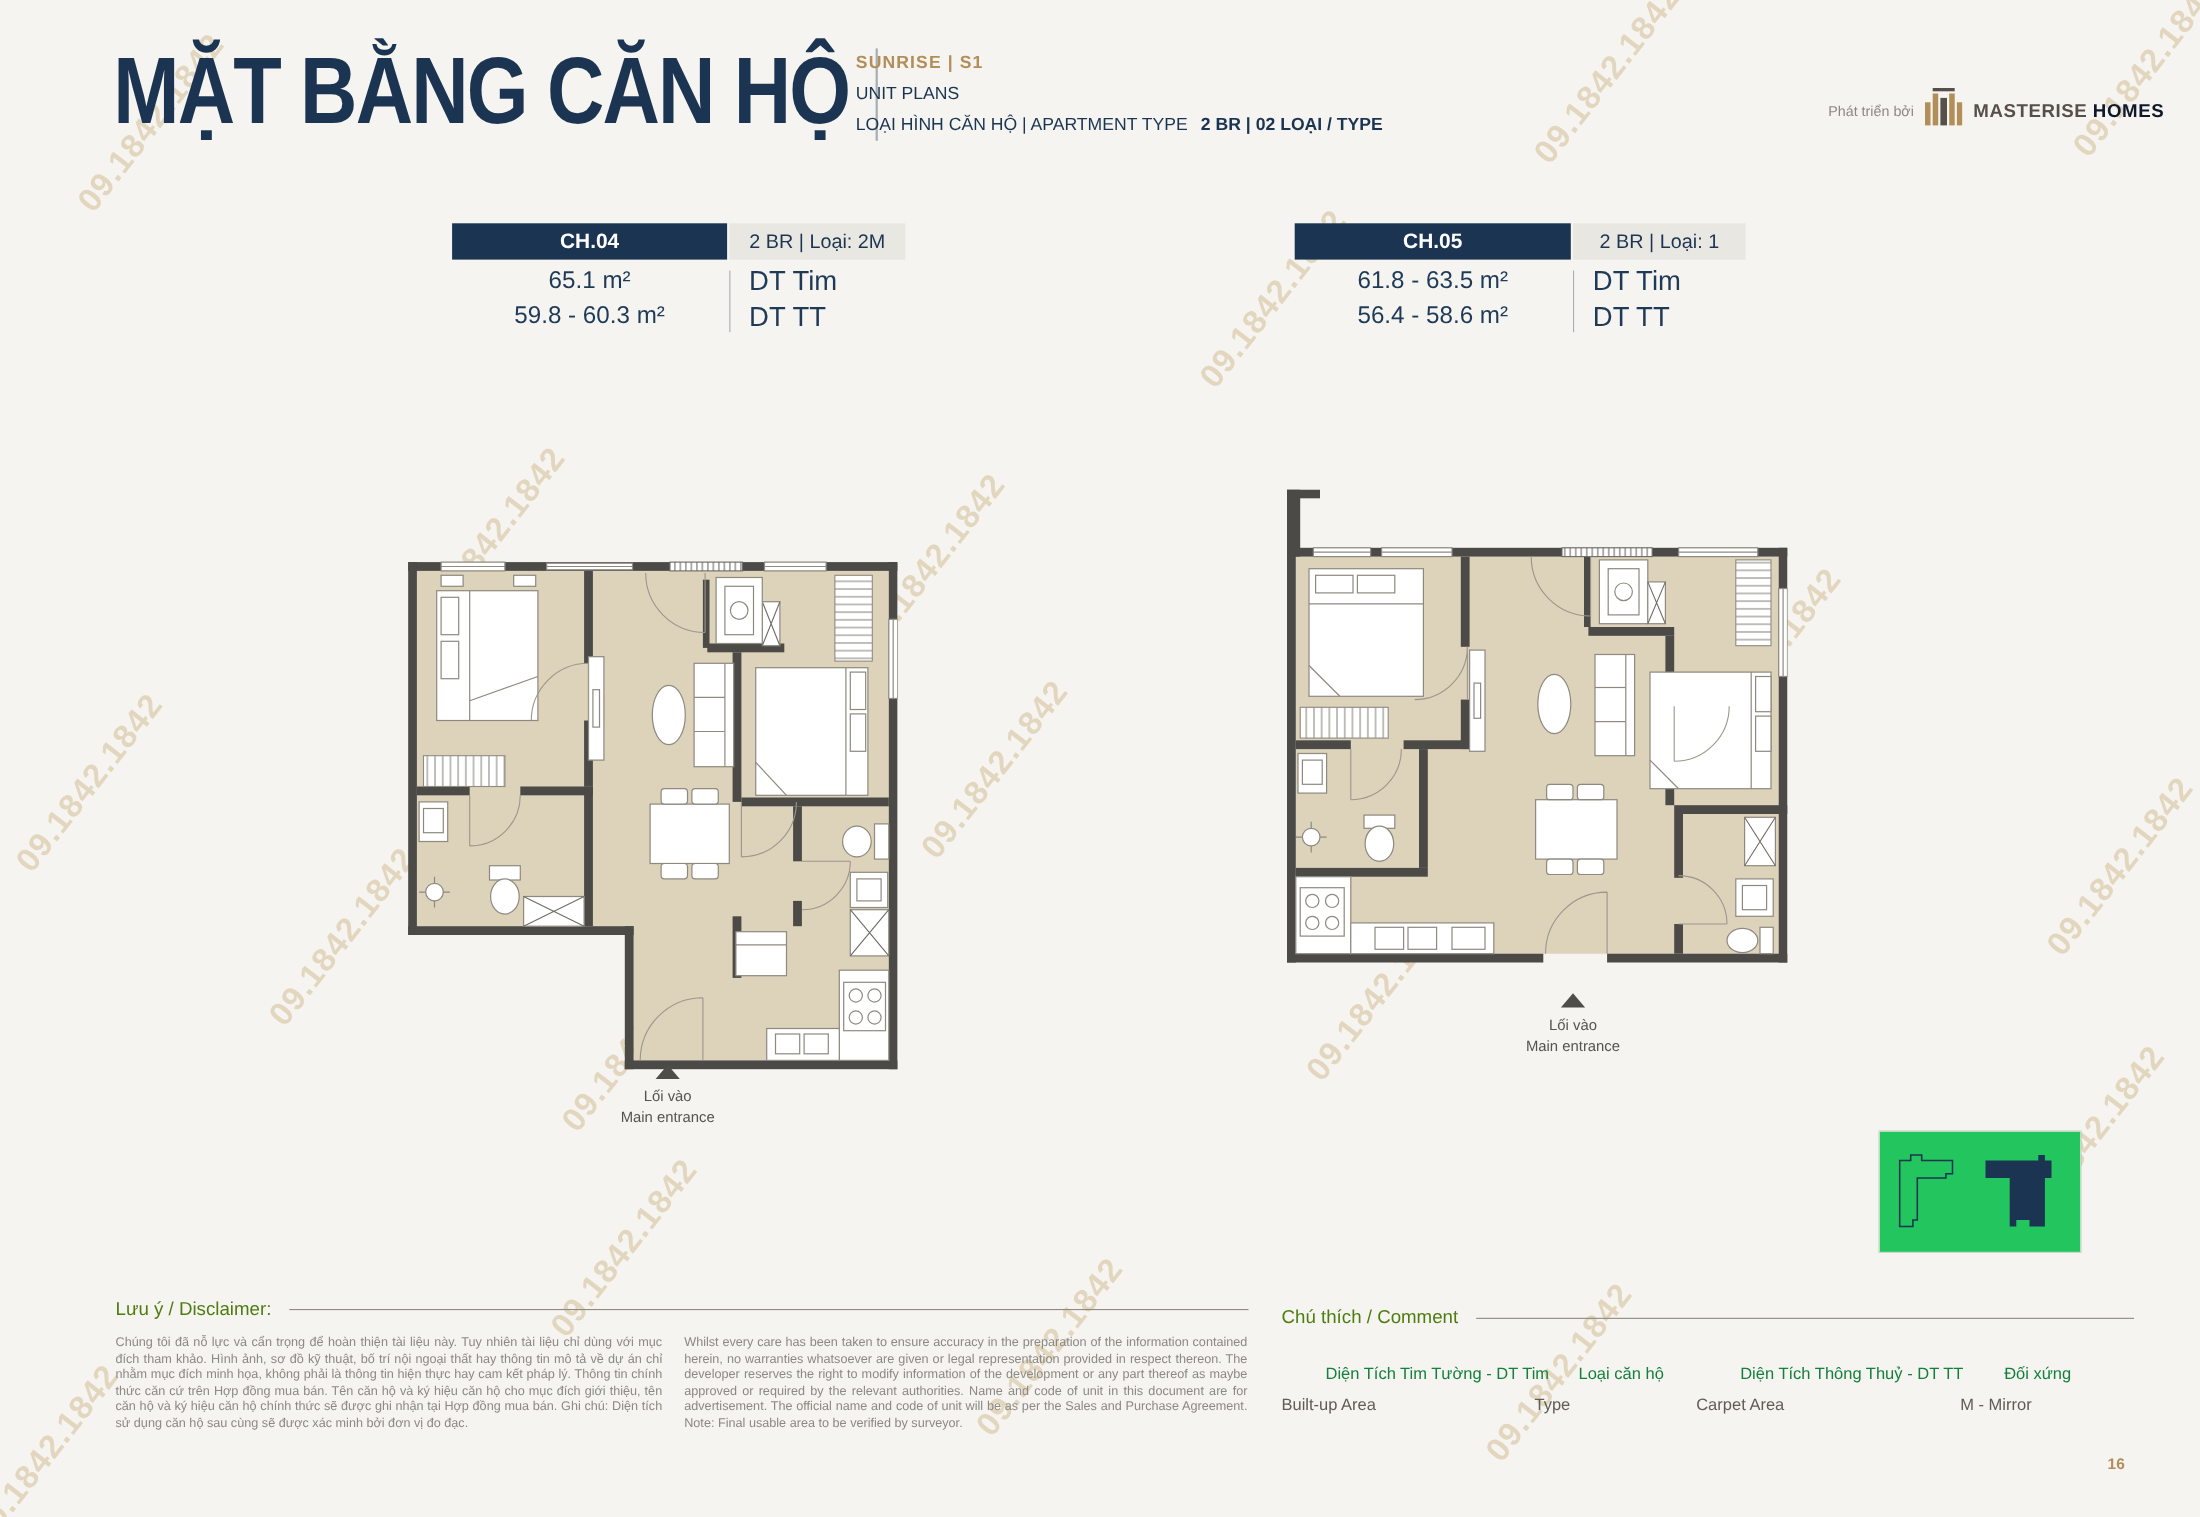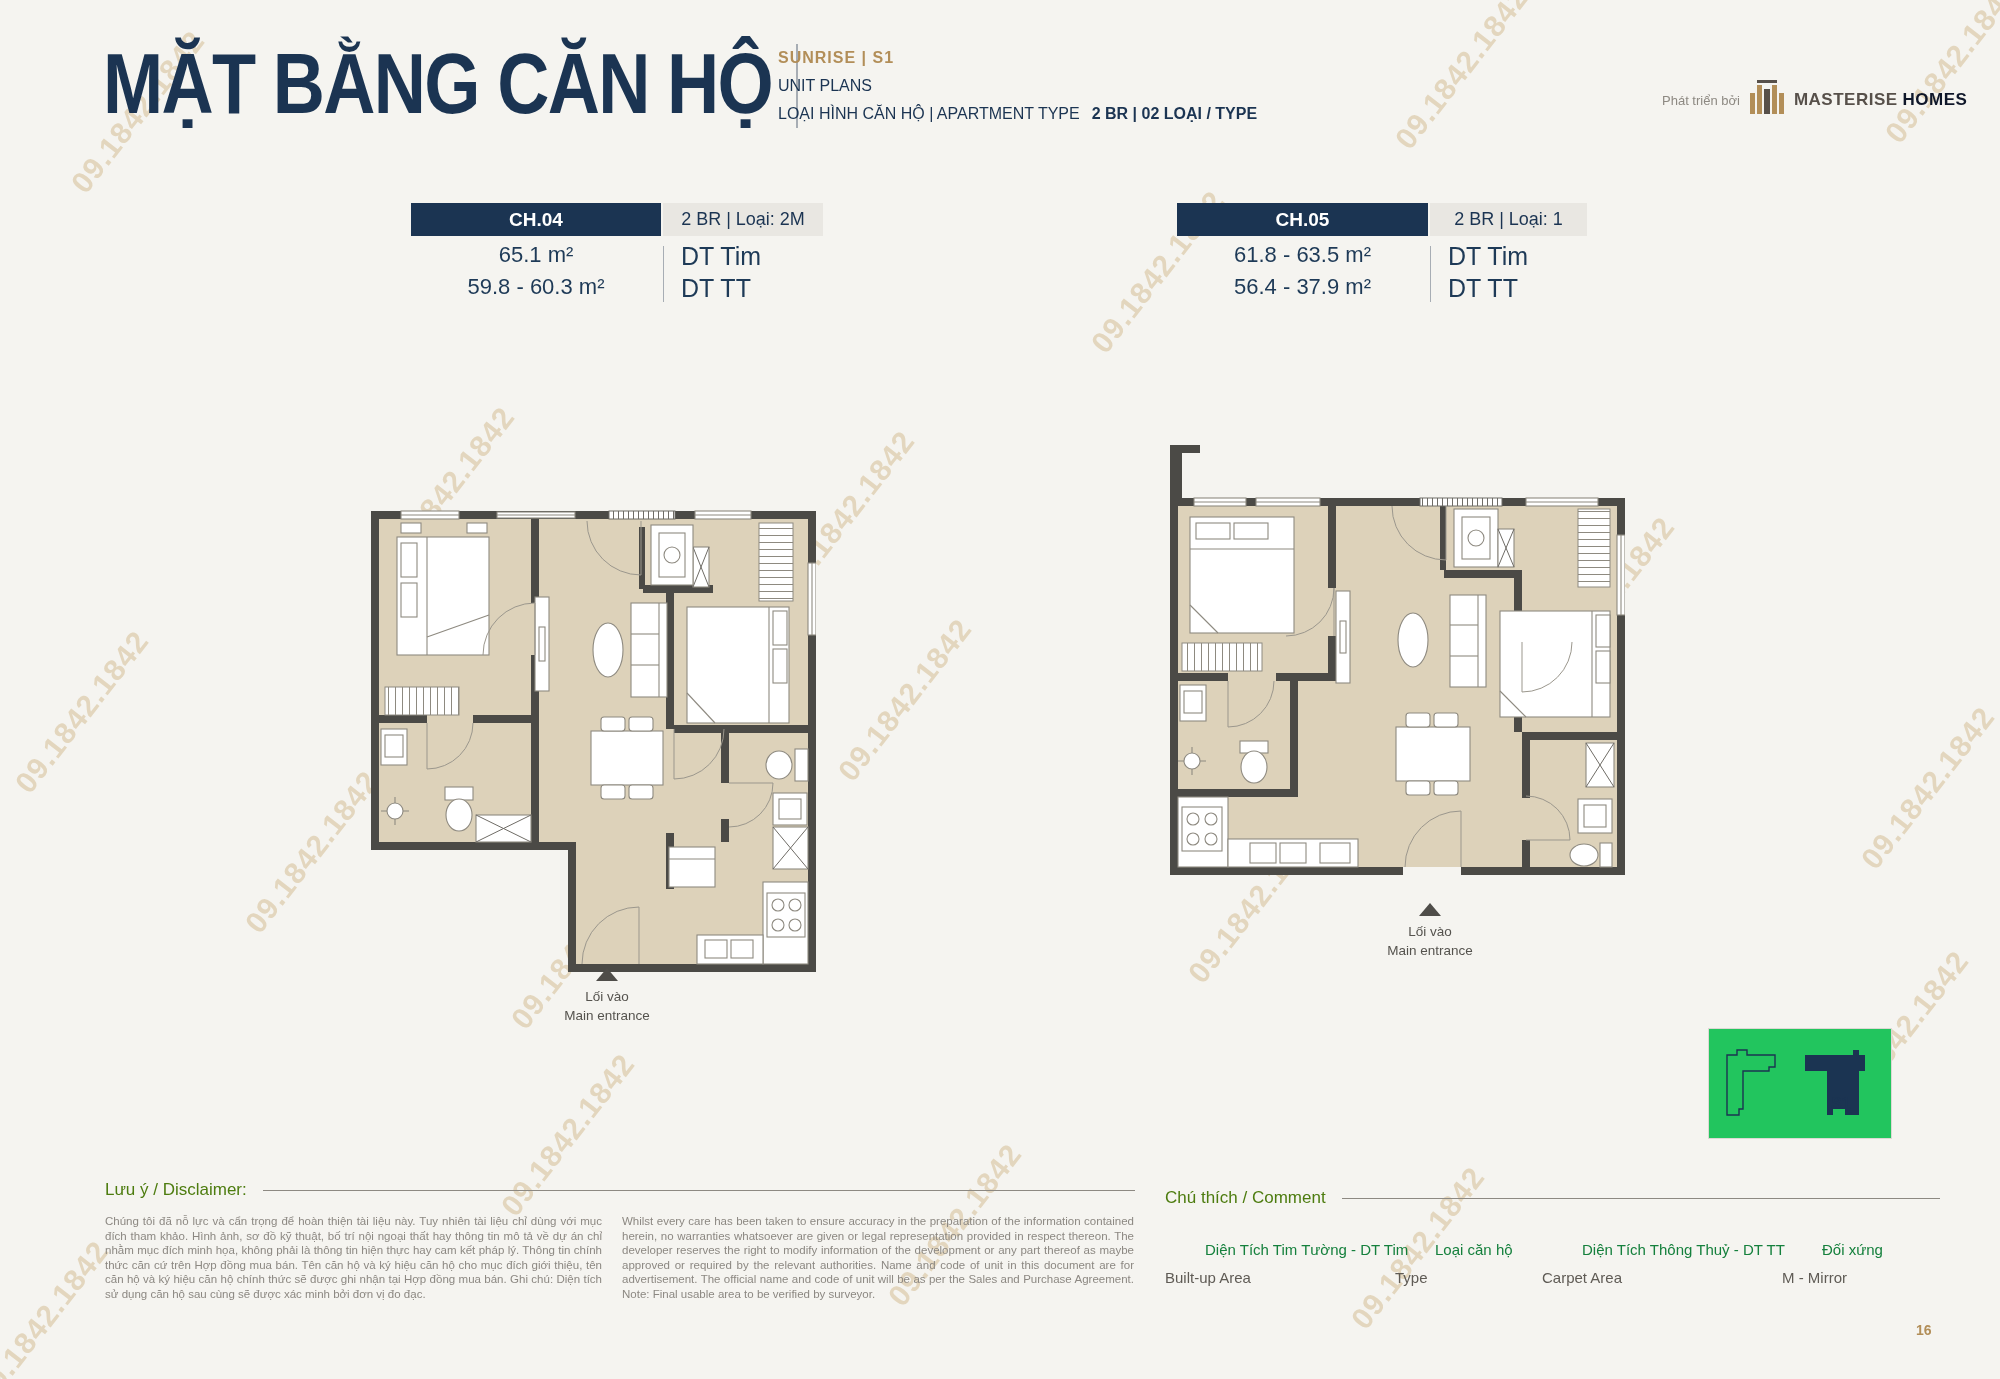--- a/index.html
+++ b/index.html
@@ -111,21 +111,21 @@
   <div class="abs ubox-type" style="left:663px;top:203px;width:160px;height:33px">2 BR | Loại: 2M</div>
   <div class="abs uval" style="left:411px;top:242px;width:250px">65.1 m²</div>
   <div class="abs uval" style="left:411px;top:274px;width:250px">59.8 - 60.3 m²</div>
   <div class="abs vline" style="left:663px;top:246px;height:56px"></div>
   <div class="abs ulab" style="left:681px;top:242px">DT Tim</div>
   <div class="abs ulab" style="left:681px;top:274px">DT TT</div>
 
   <div class="abs ubox-code" style="left:1177px;top:203px;width:251px;height:33px">CH.05</div>
   <div class="abs ubox-type" style="left:1430px;top:203px;width:157px;height:33px">2 BR | Loại: 1</div>
   <div class="abs uval" style="left:1177px;top:242px;width:251px">61.8 - 63.5 m²</div>
-  <div class="abs uval" style="left:1177px;top:274px;width:251px">56.4 - 37.9 m²</div>
+  <div class="abs uval" style="left:1177px;top:274px;width:251px">56.4 - 58.6 m²</div>
   <div class="abs vline" style="left:1430px;top:246px;height:56px"></div>
   <div class="abs ulab" style="left:1448px;top:242px">DT Tim</div>
   <div class="abs ulab" style="left:1448px;top:274px">DT TT</div>
 
   <svg class="plan" style="left:371px;top:497px;width:445px;height:480px" viewBox="0 0 445 480">
     <defs>
       <pattern id="p1v" width="7" height="28" patternUnits="userSpaceOnUse">
           <rect width="7" height="28" fill="#fff"></rect>
           <line x1="3.5" y1="0" x2="3.5" y2="28" stroke="#8e8a80"></line>
         </pattern>

